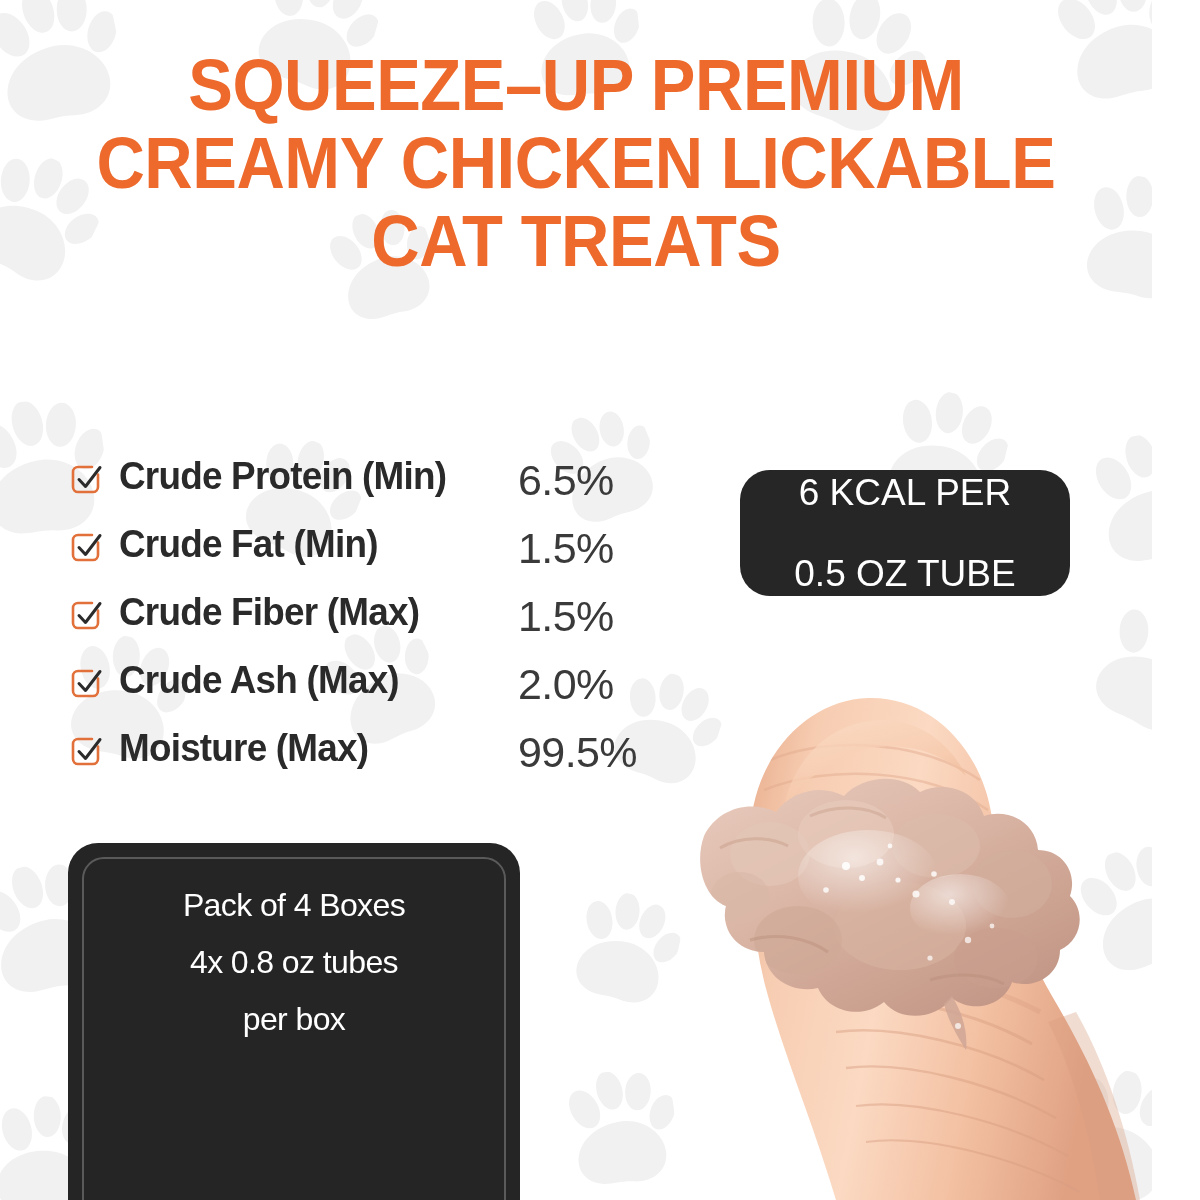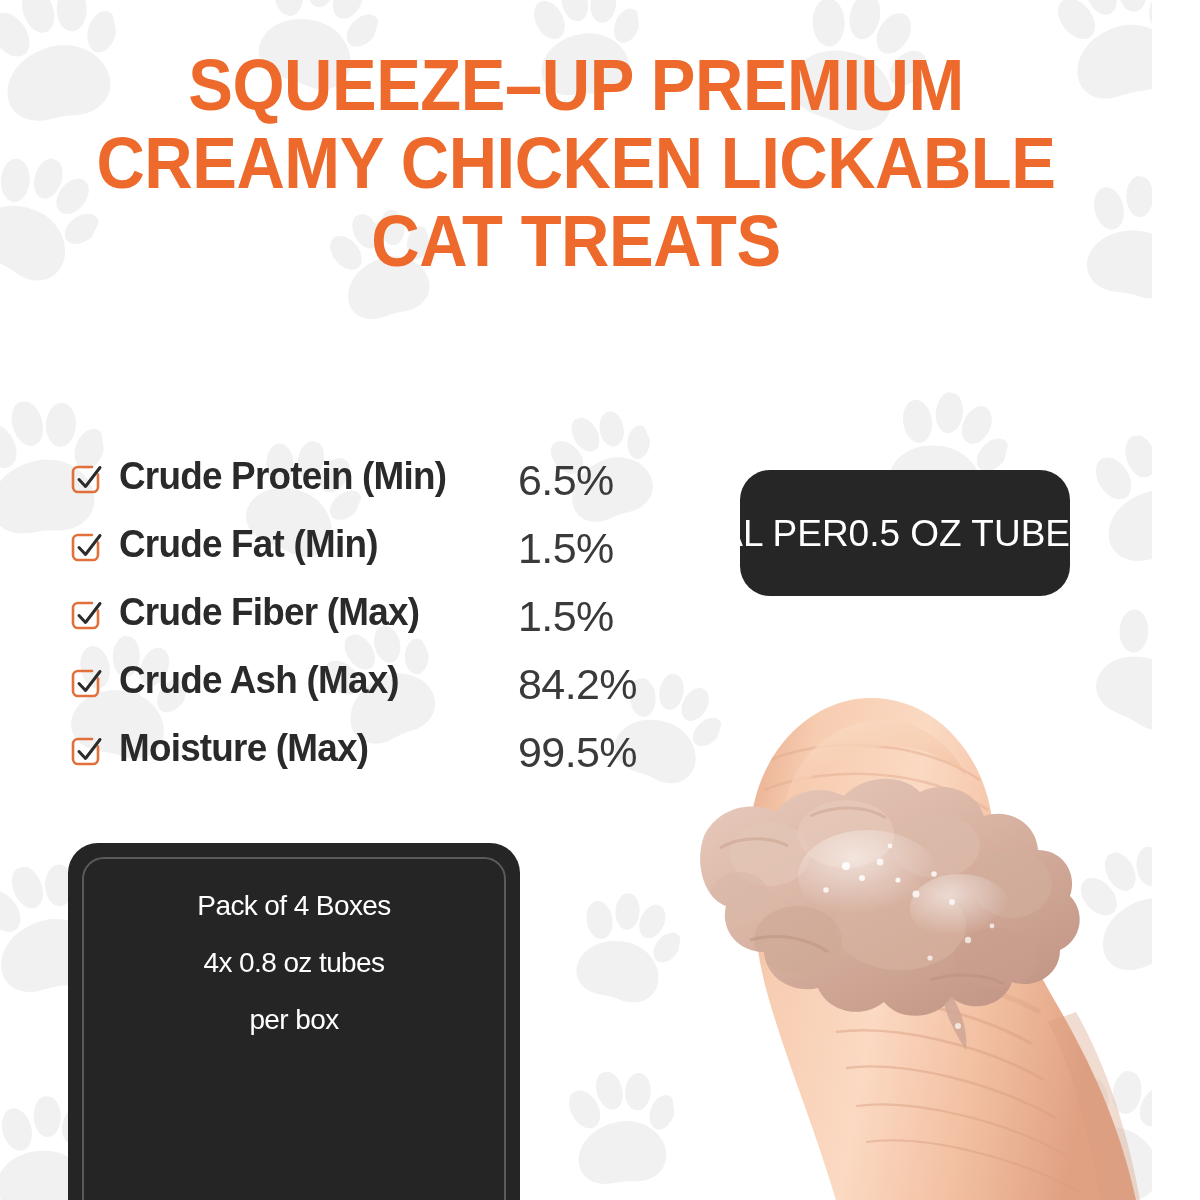--- a/index.html
+++ b/index.html
@@ -54,41 +54,41 @@
   .aval{
     position:absolute;left:450px;top:1px;
     font-size:43px;font-weight:normal;color:#3a3a3a;
     letter-spacing:-0.6px;white-space:nowrap;
   }
 
   
   .kcal{
     position:absolute;left:740px;top:470px;width:330px;height:126px;
     background:#262626;border-radius:30px;z-index:3;
-    display:flex;flex-direction:row;align-items:center;justify-content:flex-end;
+    display:flex;flex-direction:column;align-items:center;justify-content:space-between;
   }
   .kcal span{
     color:#fff;font-size:37px;font-weight:normal;line-height:45px;
     letter-spacing:0px;white-space:nowrap;
   }
 
   
   .pack{
     position:absolute;left:68px;top:843px;width:452px;height:380px;
     background:#252525;border-radius:30px 30px 0 0;z-index:4;overflow:hidden;
   }
   .pack .inner{
     position:absolute;left:14px;top:14px;right:14px;bottom:-40px;
     border:2px solid #5a5a5a;border-radius:22px;
   }
   .pack .body{
     position:absolute;left:0;right:0;top:34px;text-align:center;
   }
   .pack .body span{
-    display:block;color:#ffffff;font-size:28px;font-weight:normal;
+    display:block;color:#ffffff;font-size:32px;font-weight:normal;
     line-height:57px;letter-spacing:-0.6px;white-space:nowrap;
   }
   .pack .total{
     position:absolute;left:0;right:0;top:266px;text-align:center;
     color:#ffffff;font-size:38px;font-weight:bold;letter-spacing:-0.5px;
   }
 
   
   #photo{position:absolute;left:600px;top:640px;width:600px;height:560px;z-index:2;}
 </style>
@@ -359,21 +359,21 @@
     </div>
 
     <div class="arow">
       <span class="cbox">
         <svg viewBox="0 0 36 36" width="36" height="36">
           <path d="M30 13.5 V26 a5 5 0 0 1 -5 5 H10 a5 5 0 0 1 -5 -5 V11 a5 5 0 0 1 5 -5 H24" fill="none" stroke="#E2703A" stroke-width="2.6" stroke-linecap="round"></path>
           <path d="M11 18.5 L17.5 25.5 L32 6.5" fill="none" stroke="#2b2b2b" stroke-width="3" stroke-linecap="round" stroke-linejoin="round"></path>
         </svg>
       </span>
       <span class="alabel">Crude Ash (Max)</span>
-      <span class="aval">84.2%</span>
+      <span class="aval">2.0%</span>
     </div>
 
     <div class="arow">
       <span class="cbox">
         <svg viewBox="0 0 36 36" width="36" height="36">
           <path d="M30 13.5 V26 a5 5 0 0 1 -5 5 H10 a5 5 0 0 1 -5 -5 V11 a5 5 0 0 1 5 -5 H24" fill="none" stroke="#E2703A" stroke-width="2.6" stroke-linecap="round"></path>
           <path d="M11 18.5 L17.5 25.5 L32 6.5" fill="none" stroke="#2b2b2b" stroke-width="3" stroke-linecap="round" stroke-linejoin="round"></path>
         </svg>
       </span>
       <span class="alabel">Moisture (Max)</span>

